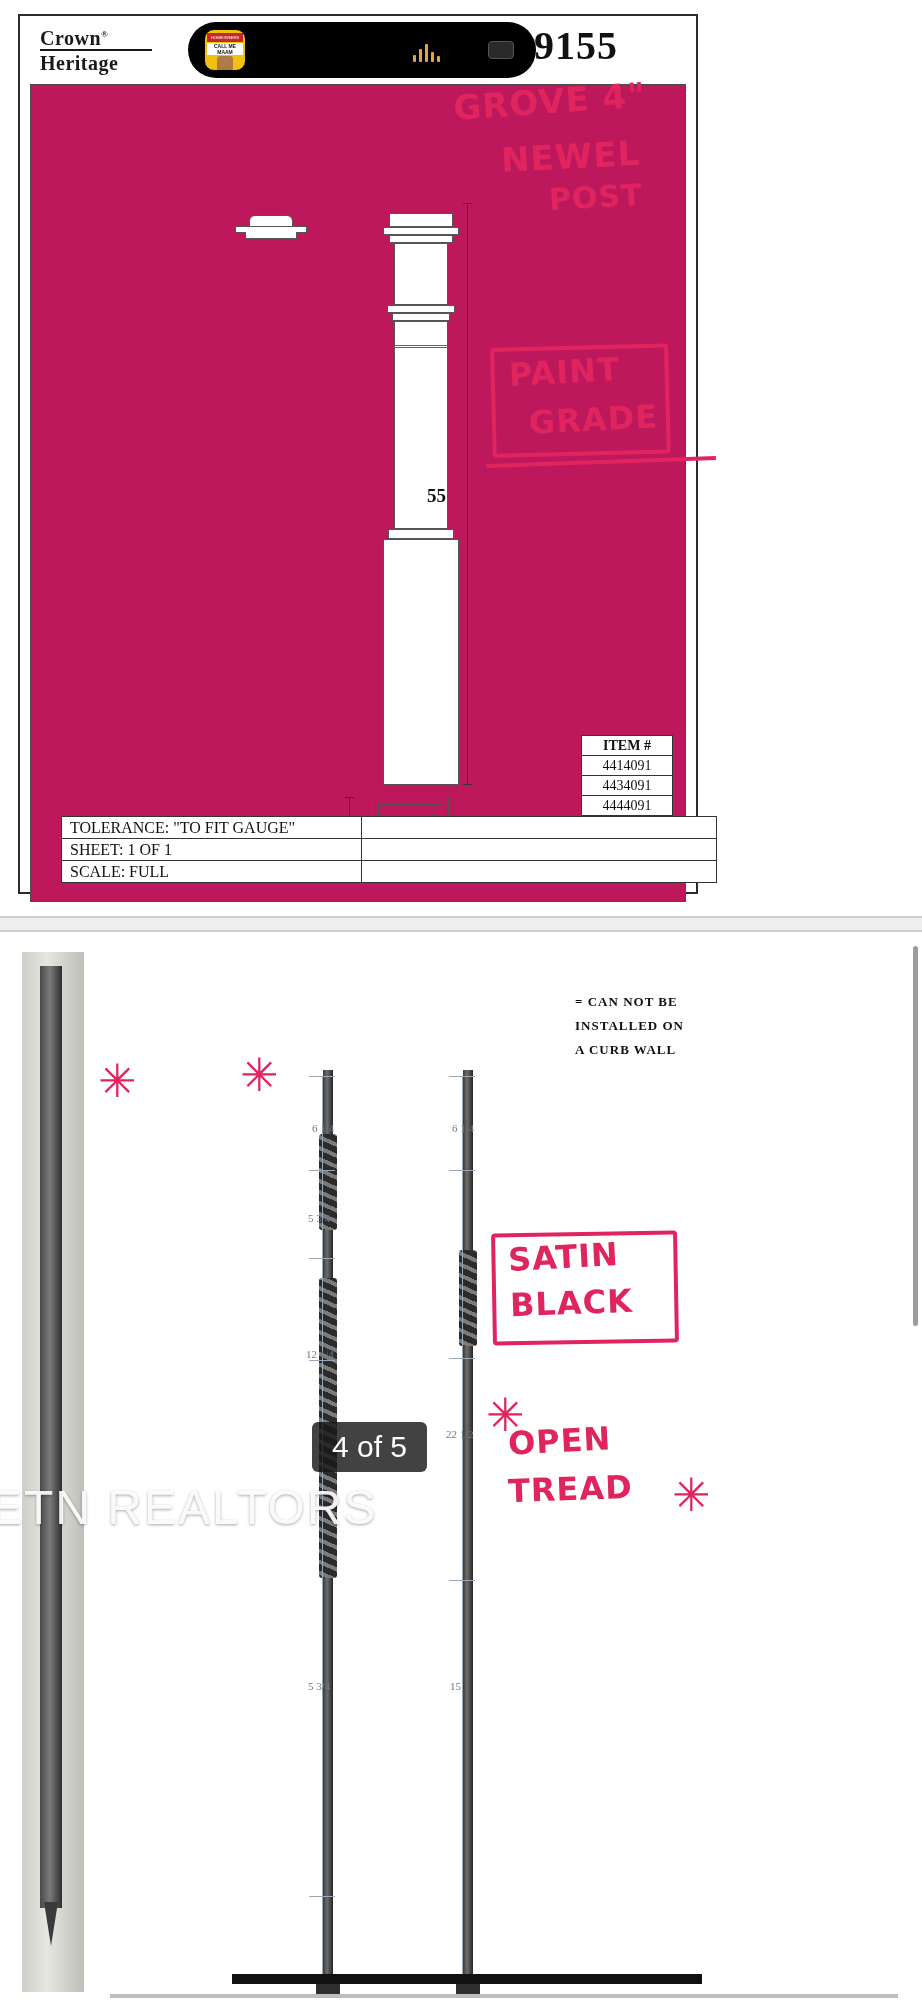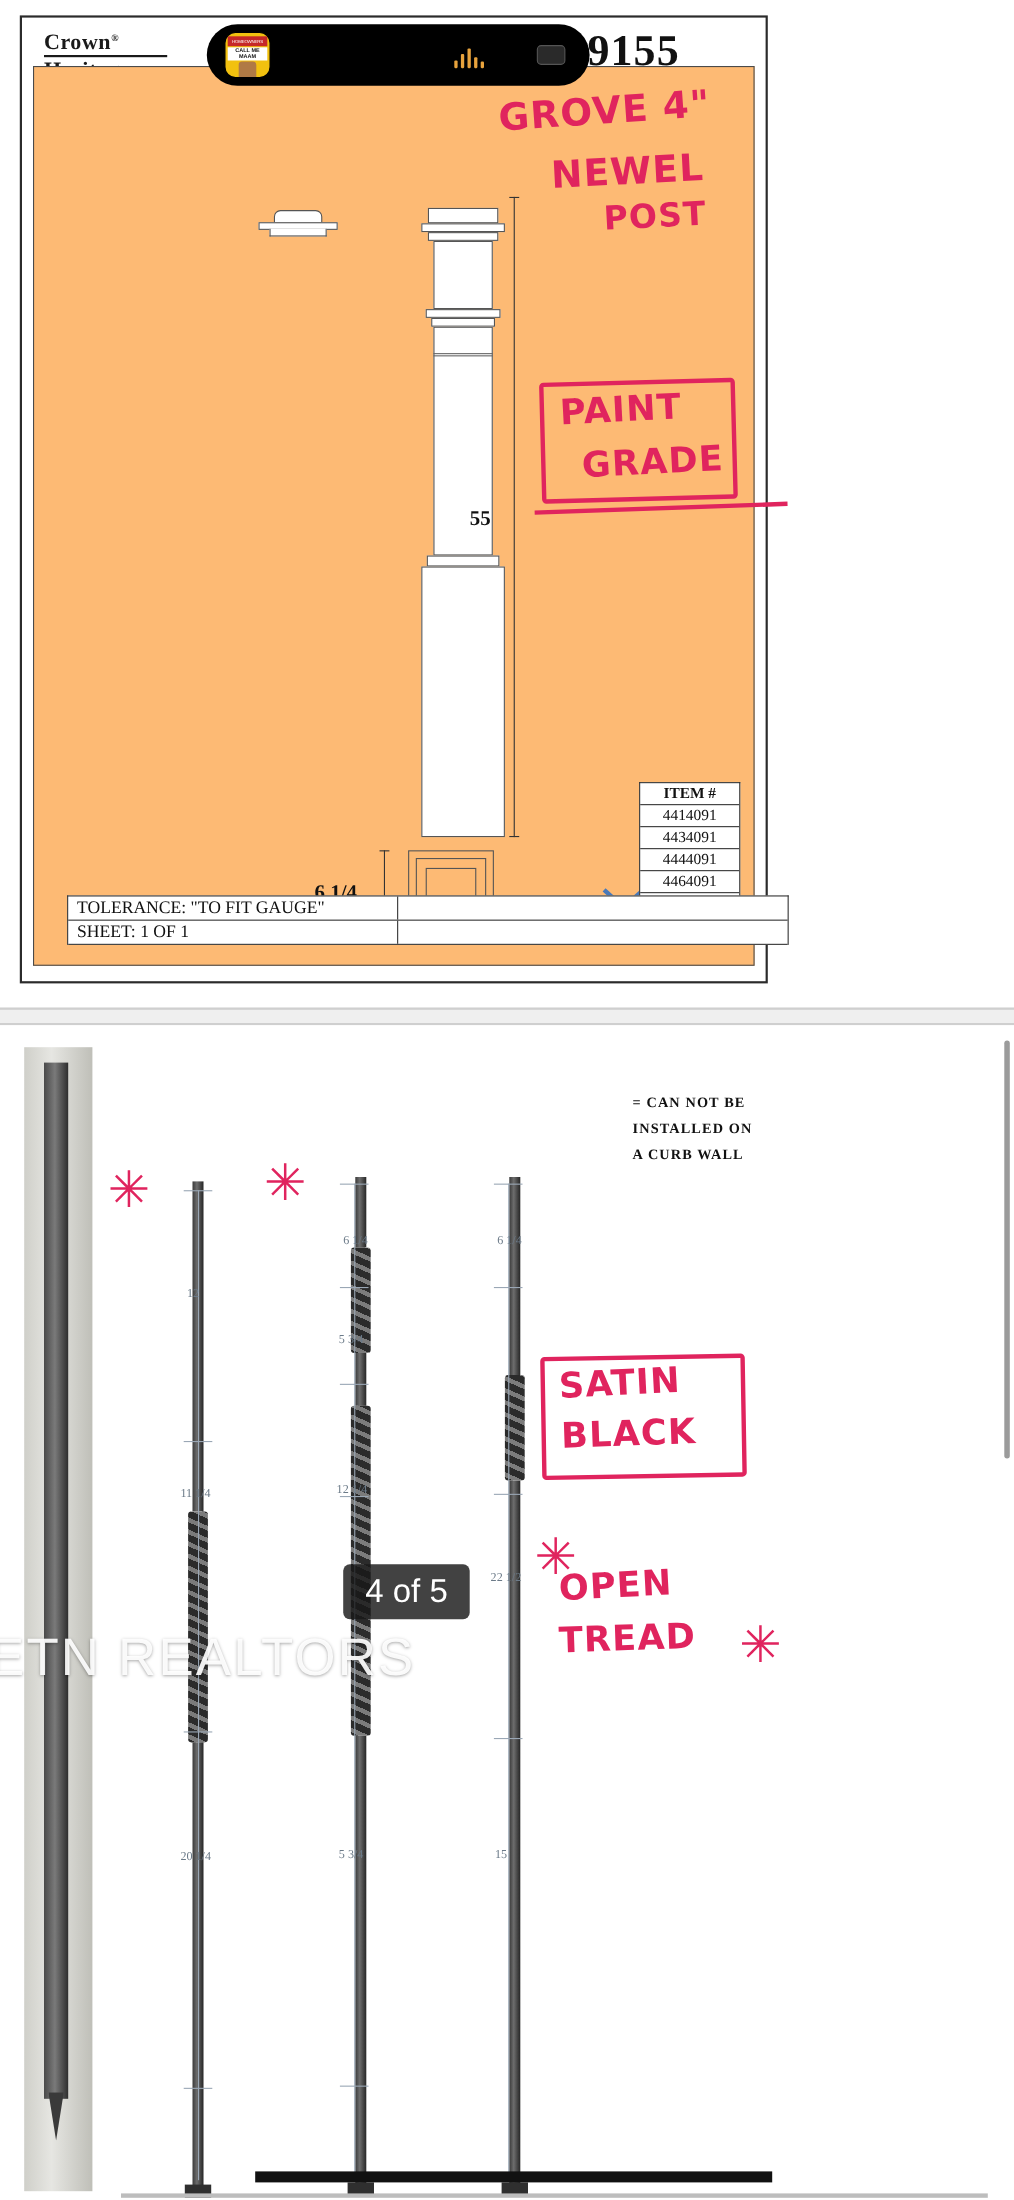--- a/index.html
+++ b/index.html
@@ -25,24 +25,24 @@
   }
   .sheet-border {
     position: absolute;
     left: 18px; top: 14px;
     width: 680px; height: 880px;
     border: 2px solid #2b2b2b;
     background: #ffffff;
   }
   .sheet-inner-border {
     position: absolute;
-    left: 30px; top: 60px;
+    left: 30px; top: 84px;
     width: 656px; height: 818px;
     border: 1px solid #4a4a4a;
-    background: #fdba74;
+    background: #be185d;
   }
 
   
   .logo {
     position: absolute;
     left: 40px; top: 24px;
     width: 120px; height: 48px;
     font-family: "Liberation Serif", serif;
     color: #1a1a1a;
   }
@@ -387,20 +387,24 @@
 
       <div class="title-block">
         <div class="row">
           <div class="c1">TOLERANCE: "TO FIT GAUGE"</div>
           <div class="c2"></div>
         </div>
         <div class="row">
           <div class="c1">SHEET: 1 OF 1</div>
           <div class="c2"></div>
         </div>
+        <div class="row">
+          <div class="c1">SCALE: FULL</div>
+          <div class="c2"></div>
+        </div>
       </div>
     </div>
 
     <div class="ink ink-grove">GROVE 4"</div>
     <div class="ink ink-newel">NEWEL</div>
     <div class="ink ink-post">POST</div>
     <div class="ink ink-box"></div>
     <div class="ink ink-paint">PAINT</div>
     <div class="ink ink-grade">GRADE</div>
     <div class="ink-underline"></div>
@@ -415,34 +419,20 @@
         <div class="tip"></div>
     </div>
 
 
     <div class="cannot">
       <div>= CAN NOT BE</div>
       <div>INSTALLED ON</div>
       <div>A CURB WALL</div>
     </div>
 
-    <div class="bal-col" style="left:100px; top:130px; height:930px;">
-      <div class="bal-rod" style="top:12px; height:300px;"></div>
-      <div class="bal-twist" style="top:312px; height:210px;"></div>
-      <div class="bal-rod" style="top:522px; height:410px;"></div>
-      <div class="dimline" style="left:80px; top:20px; height:900px;"></div>
-      <div class="dimtick" style="left:67px; top:20px;"></div>
-      <div class="dimtick" style="left:67px; top:248px;"></div>
-      <div class="dimtick" style="left:67px; top:512px;"></div>
-      <div class="dimtick" style="left:67px; top:836px;"></div>
-      <div class="dimtxt" style="left:70px; top:108px;">12</div>
-      <div class="dimtxt" style="left:64px; top:290px;">11 1/4</div>
-      <div class="dimtxt" style="left:64px; top:620px;">20 1/4</div>
-      <div class="bal-shoe" style="top:924px;"></div>
-    </div>
 
     <div class="bal-col" style="left:248px; top:128px; height:930px;">
       <div class="bal-rod" style="top:10px; height:64px;"></div>
       <div class="bal-twist" style="top:74px; height:96px;"></div>
       <div class="bal-rod" style="top:170px; height:48px;"></div>
       <div class="bal-twist" style="top:218px; height:300px;"></div>
       <div class="bal-rod" style="top:518px; height:414px;"></div>
       <div class="dimline" style="left:74px; top:16px; height:904px;"></div>
       <div class="dimtick" style="left:61px; top:16px;"></div>
       <div class="dimtick" style="left:61px; top:110px;"></div>

